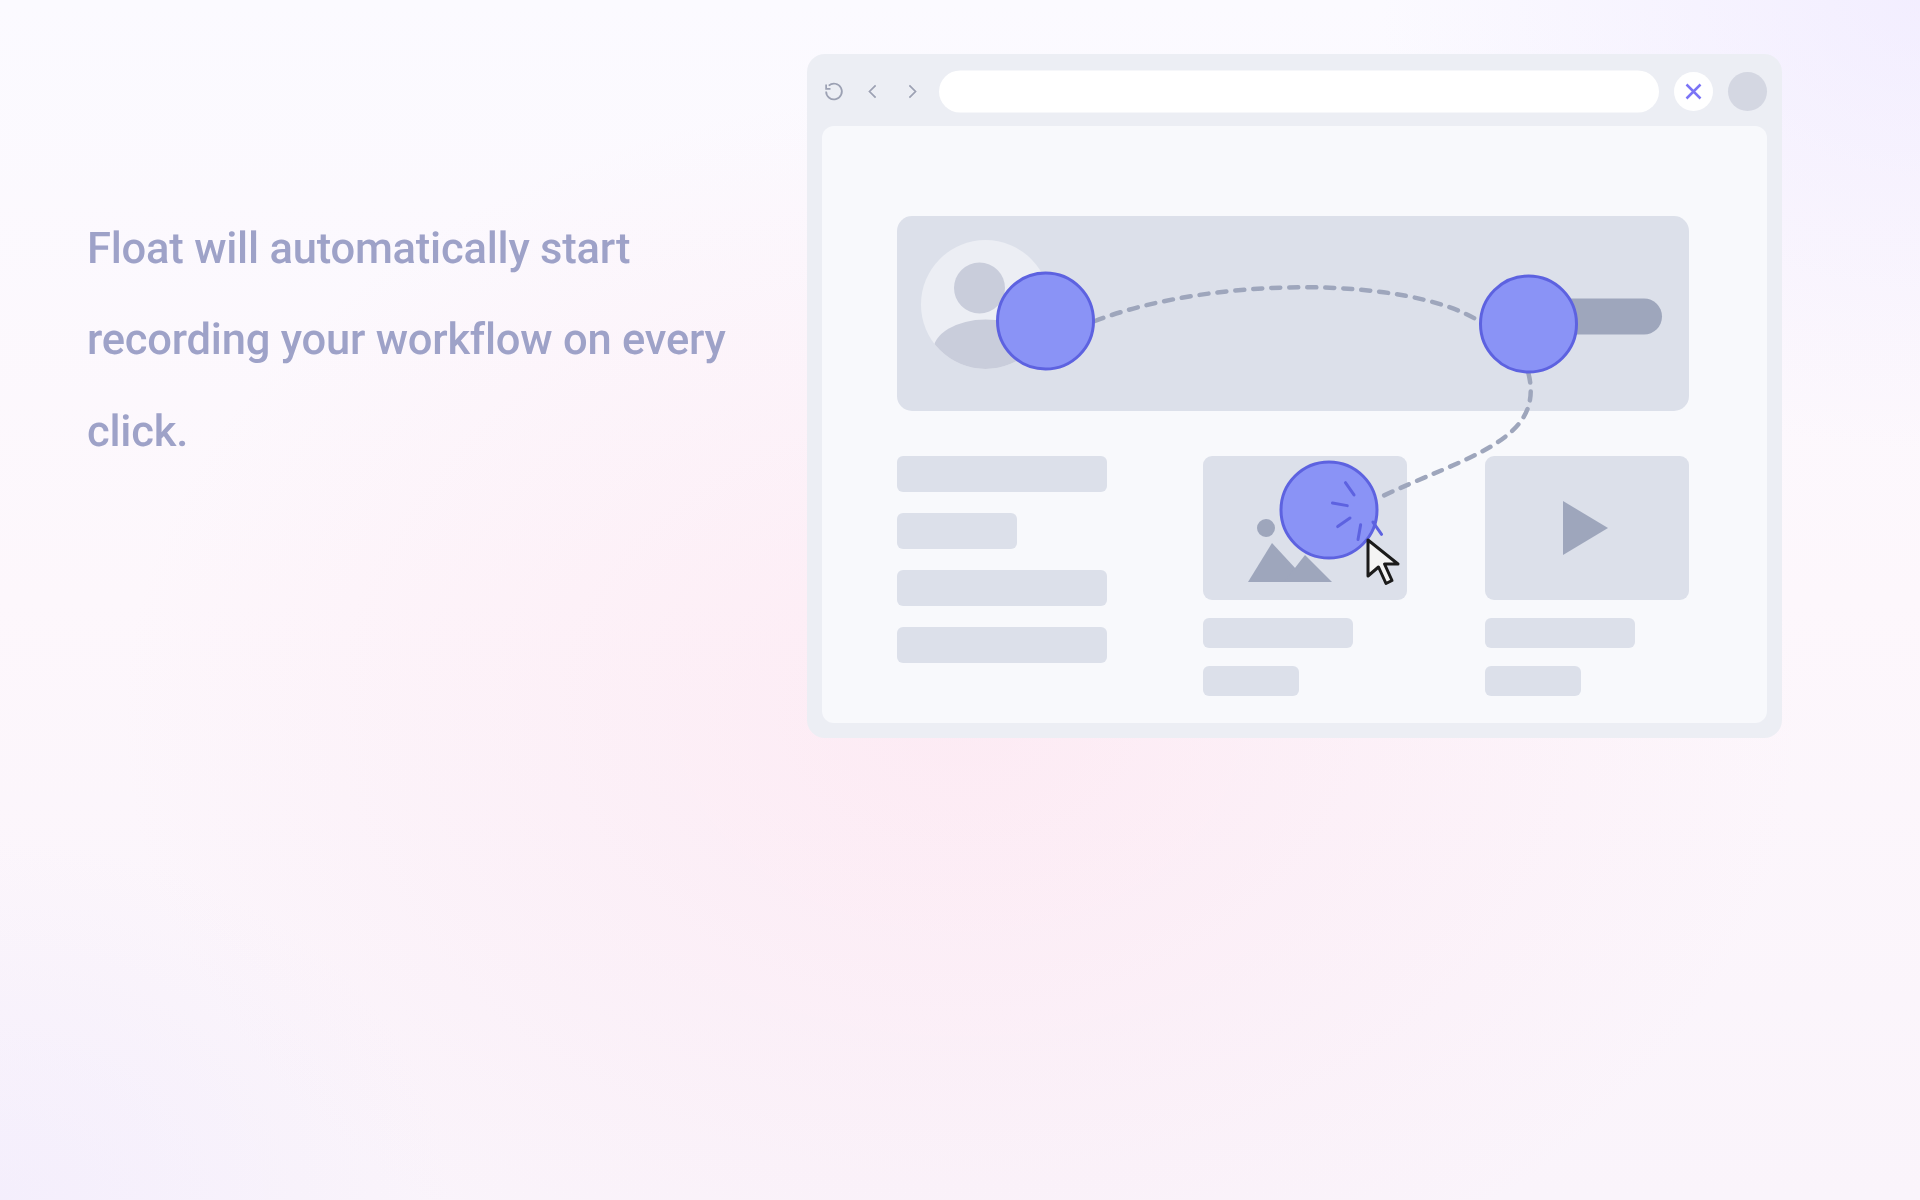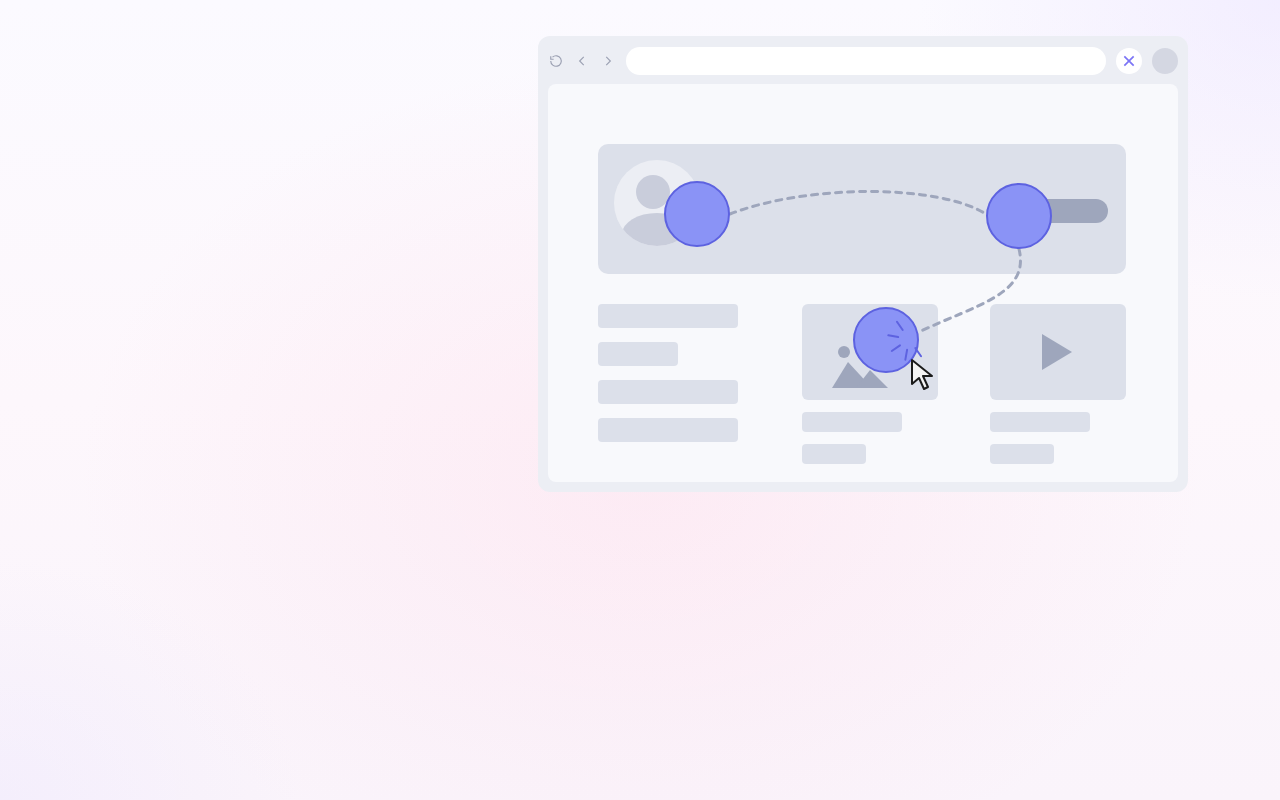--- a/index.html
+++ b/index.html
@@ -229,20 +229,21 @@
   .cursor {
     position: absolute;
     left: 372px; top: 322px;
     width: 24px; height: 30px;
   }
 </style>
 </head>
 <body>
 
 <div class="text-col">
+  <p class="step-desc">Float will automatically start recording your workflow on every click.</p>
 </div>
 
 <div class="browser">
 
   <div class="toolbar">
     <span class="tool-ico">
       <svg width="14" height="14" viewBox="0 0 24 24">
           <path d="M3 12a9 9 0 1 0 3-6.7M3 4v5h5"></path>
         </svg>
     </span>

